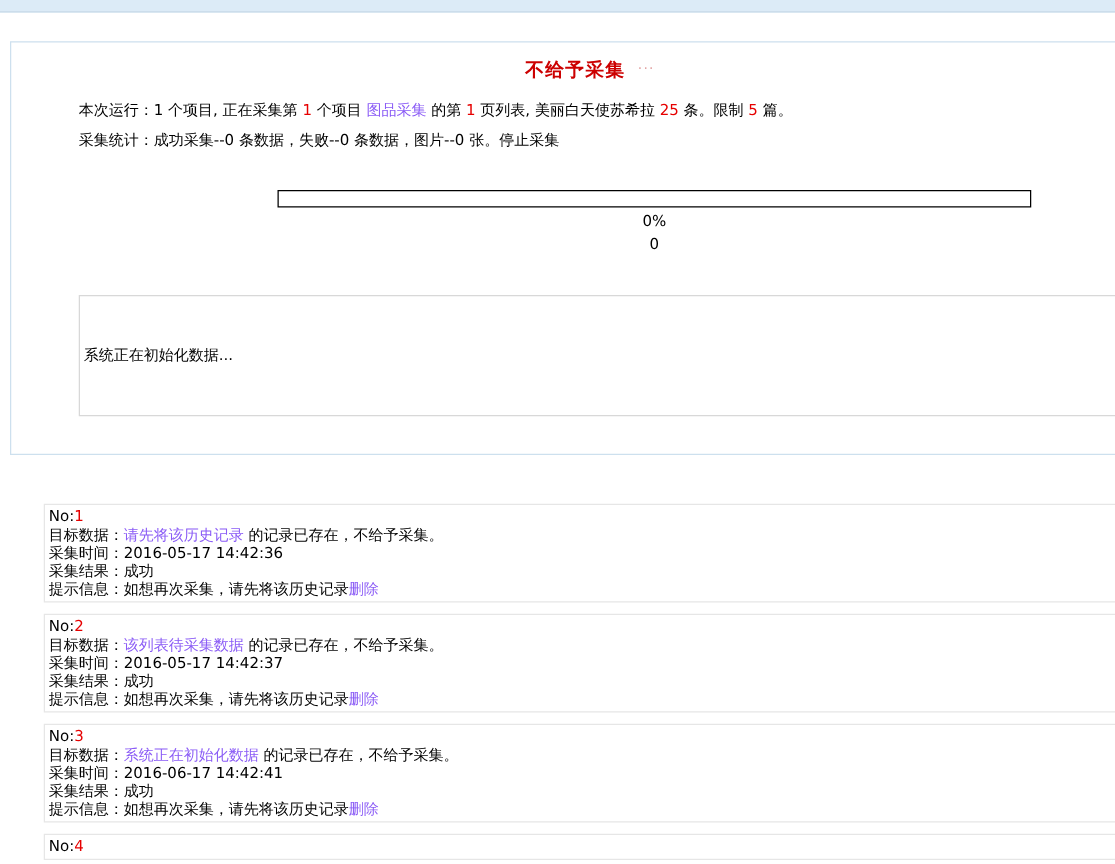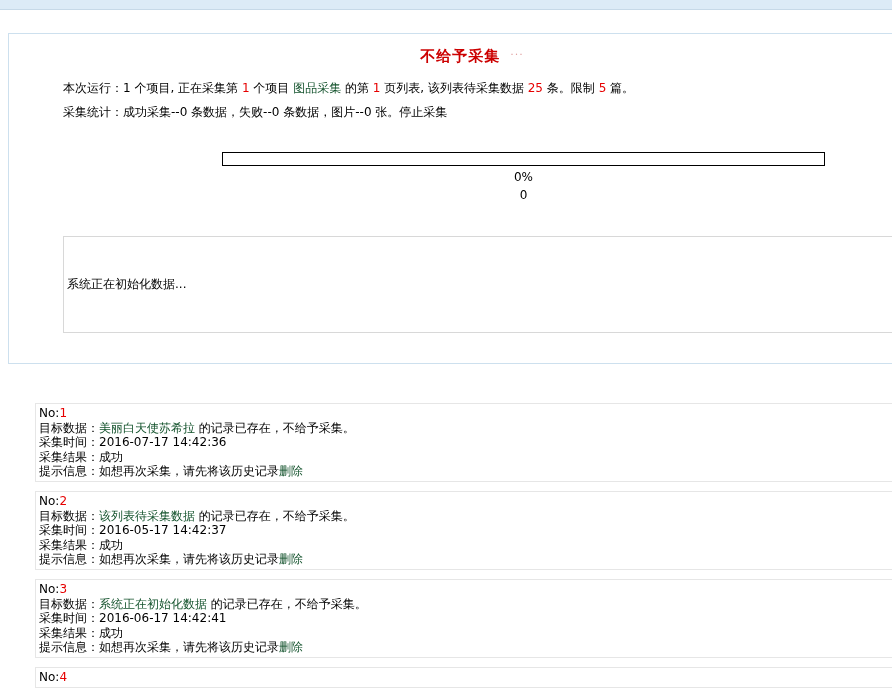--- a/index.html
+++ b/index.html
@@ -42,21 +42,21 @@
     font-weight: normal;
     color: #e2a3a3;
     letter-spacing: 1px;
     vertical-align: 6px;
     margin-left: 10px;
   }
   .info-line { position: absolute; left: 54px; white-space: nowrap; }
   .line-run   { top: 46px; }
   .line-stats { top: 70px; }
   .red  { color: #e60000; }
-  a.redlink { color: #14532d; text-decoration: none; cursor: pointer; }
+  a.redlink { color: #8b5cf6; text-decoration: none; cursor: pointer; }
   .stop-link { color: #000000; text-decoration: none; cursor: pointer; text-align: right; }
   .bar-wrap {
     position: absolute;
     left: 213px; top: 118px;
     width: 603px;
   }
   .bar {
     width: 603px; height: 14px;
     border: 1px solid #000000;
     background: #ffffff;
@@ -96,21 +96,21 @@
 <body>
 
 <div class="topbar"></div>
 
 <div class="panel">
   <div class="panel-title">
     <span>不给予采集</span><span class="dots">...</span>
   </div>
 
   <div class="info-line line-run">
-    <span>本次运行：1 个项目, 正在采集第 </span><span class="red">1</span><span> 个项目 </span><a class="redlink">图品采集</a><span> 的第 </span><span class="red">1</span><span> 页列表, 该列表待采集数据 </span><span class="red">25</span><span> 条。限制 </span><span class="red">5</span><span> 篇。</span>
+    <span>本次运行：1 个项目, 正在采集第 </span><span class="red">1</span><span> 个项目 </span><a class="redlink">图品采集</a><span> 的第 </span><span class="red">1</span><span> 页列表, 美丽白天使苏希拉 </span><span class="red">25</span><span> 条。限制 </span><span class="red">5</span><span> 篇。</span>
   </div>
 
   <div class="info-line line-stats">
     <span>采集统计：成功采集--0 条数据，失败--0 条数据，图片--0  张。</span><a class="stop-link">停止采集</a>
   </div>
 
   <div class="bar-wrap">
     <div class="bar"></div>
   </div>
   <div class="bar-percent">0%</div>
@@ -118,22 +118,22 @@
 
   <div class="status-box">
     <span>系统正在初始化数据...</span>
   </div>
 </div>
 
 <div class="records">
 
   <div class="record">
     <div class="rline"><span>No:</span><span class="red">1</span></div>
-    <div class="rline"><span>目标数据：</span><a class="redlink">美丽白天使苏希拉</a><span> 的记录已存在，不给予采集。</span></div>
-    <div class="rline"><span>采集时间：</span><span>2016-07-17 14:42:36</span></div>
+    <div class="rline"><span>目标数据：</span><a class="redlink">请先将该历史记录</a><span> 的记录已存在，不给予采集。</span></div>
+    <div class="rline"><span>采集时间：</span><span>2016-05-17 14:42:36</span></div>
     <div class="rline"><span>采集结果：</span><span>成功</span></div>
     <div class="rline"><span>提示信息：</span><span>如想再次采集，请先将该历史记录</span><a class="redlink">删除</a></div>
   </div>
 
   <div class="record">
     <div class="rline"><span>No:</span><span class="red">2</span></div>
     <div class="rline"><span>目标数据：</span><a class="redlink">该列表待采集数据</a><span> 的记录已存在，不给予采集。</span></div>
     <div class="rline"><span>采集时间：</span><span>2016-05-17 14:42:37</span></div>
     <div class="rline"><span>采集结果：</span><span>成功</span></div>
     <div class="rline"><span>提示信息：</span><span>如想再次采集，请先将该历史记录</span><a class="redlink">删除</a></div>

